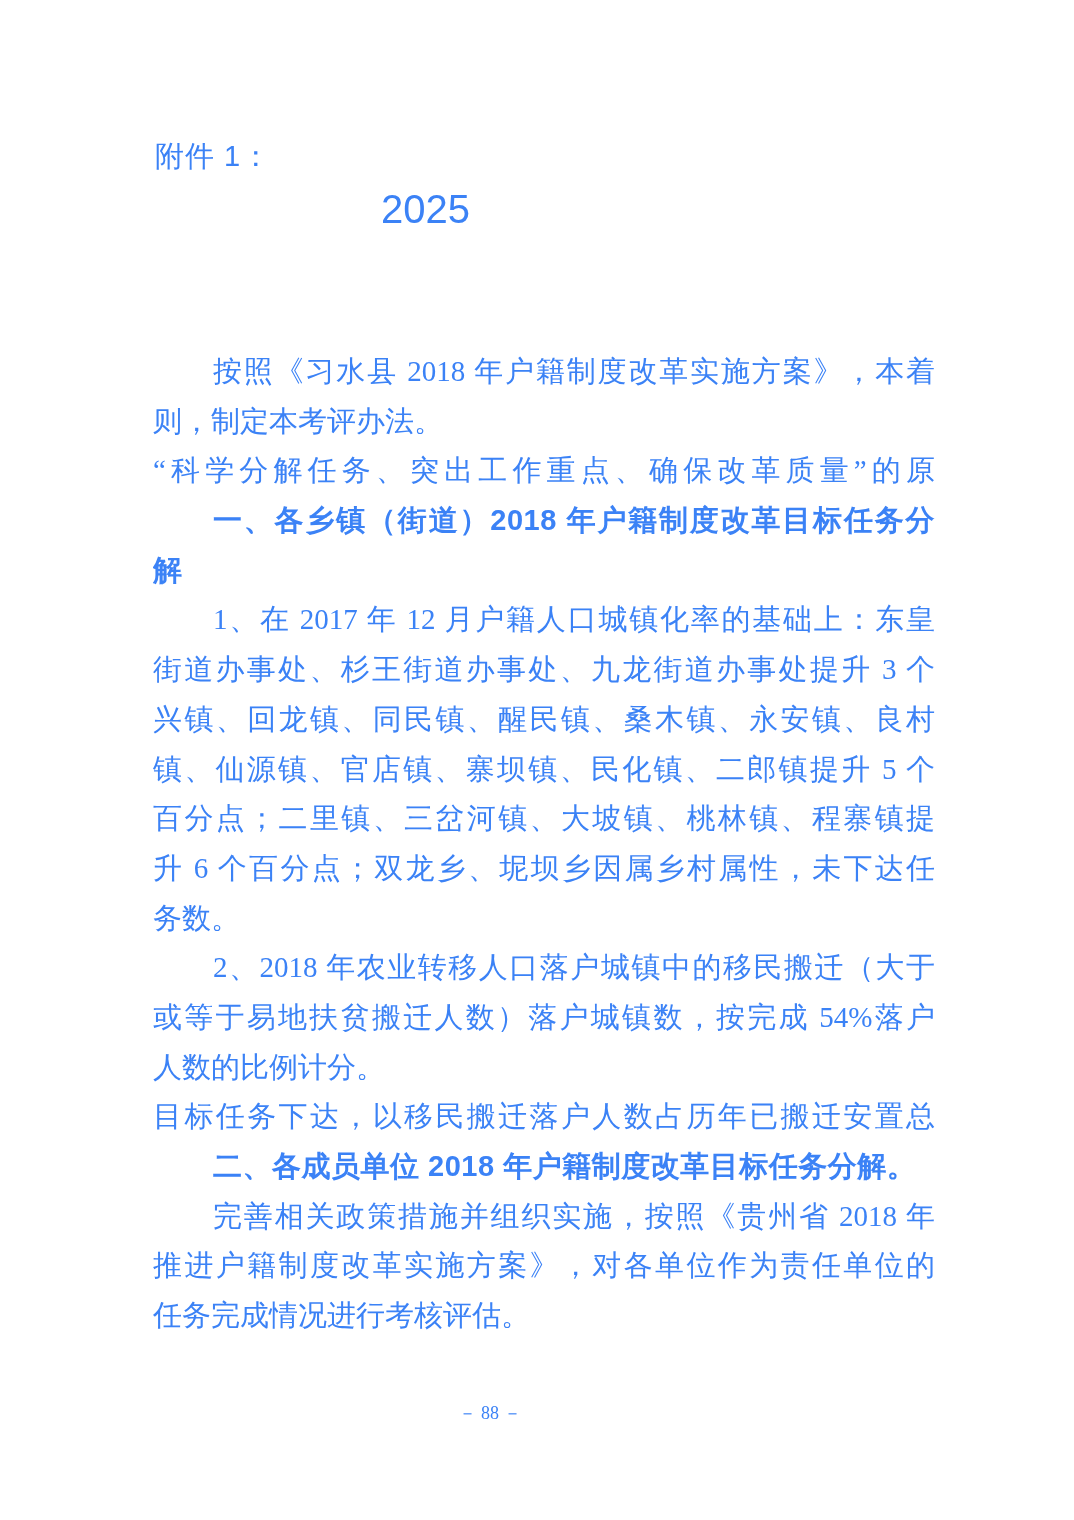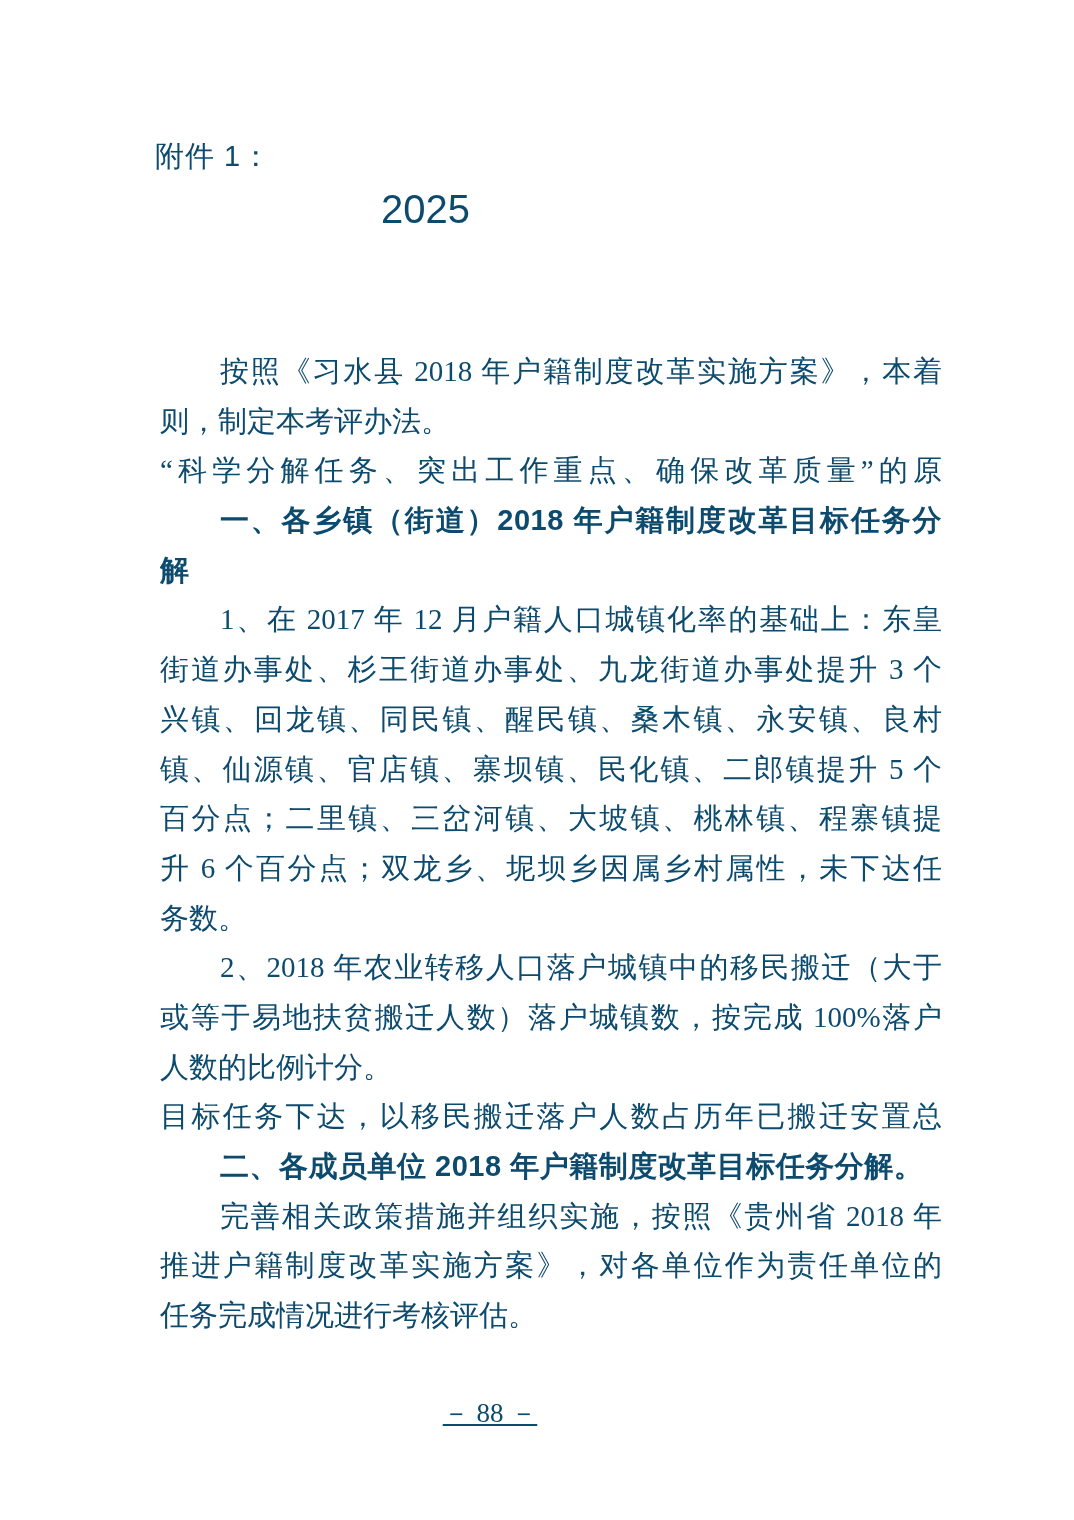--- a/index.html
+++ b/index.html
@@ -5,21 +5,21 @@
   html, body {
     margin: 0;
     padding: 0;
     background: #ffffff;
   }
   .page {
     position: relative;
     width: 980px;
     height: 1520px;
     background: #ffffff;
-    color: #0c4a6e;
+    color: #3b82f6;
     font-family: "Liberation Serif", "DejaVu Serif", serif;
     overflow: hidden;
   }
   .attachment-label {
     position: absolute;
     left: 155px;
     top: 136px;
     font-family: "Liberation Sans", "DejaVu Sans", sans-serif;
     font-size: 29px;
     line-height: 40px;
@@ -29,21 +29,21 @@
     position: absolute;
     left: 381px;
     top: 186px;
     font-family: "Liberation Sans", "DejaVu Sans", sans-serif;
     font-size: 40px;
     line-height: 46px;
     font-weight: 500;
   }
   .content {
     position: absolute;
-    left: 160px;
+    left: 153px;
     top: 347px;
     width: 782px;
     font-size: 29px;
     line-height: 49.7px;
   }
   .line {
     height: 49.7px;
     overflow: hidden;
     text-align: justify;
     text-align-last: justify;
@@ -58,23 +58,22 @@
     font-weight: bold;
     font-family: "Liberation Sans", "DejaVu Sans", sans-serif;
     letter-spacing: 0.5px;
   }
   .footer {
     position: absolute;
     left: 0;
     top: 1396px;
     width: 100%;
     text-align: center;
-    font-size: 27px;
+    font-size: 18px;
     line-height: 34px;
-    text-decoration: underline;
   }
 </style>
 </head>
 <body>
 
 <div class="page">
 
   <div class="attachment-label">附件 1：</div>
 
   <div class="doc-title">2025</div>
@@ -90,21 +89,21 @@
 
     <div class="line indent">1、在 2017 年 12 月户籍人口城镇化率的基础上：东皇</div>
     <div class="line">街道办事处、杉王街道办事处、九龙街道办事处提升 3 个</div>
     <div class="line">兴镇、回龙镇、同民镇、醒民镇、桑木镇、永安镇、良村</div>
     <div class="line">镇、仙源镇、官店镇、寨坝镇、民化镇、二郎镇提升 5 个</div>
     <div class="line">百分点；二里镇、三岔河镇、大坡镇、桃林镇、程寨镇提</div>
     <div class="line">升 6 个百分点；双龙乡、坭坝乡因属乡村属性，未下达任</div>
     <div class="line short">务数。</div>
 
     <div class="line indent">2、2018 年农业转移人口落户城镇中的移民搬迁（大于</div>
-    <div class="line">或等于易地扶贫搬迁人数）落户城镇数，按完成 100%落户</div>
+    <div class="line">或等于易地扶贫搬迁人数）落户城镇数，按完成 54%落户</div>
     <div class="line short">人数的比例计分。</div>
     <div class="line">目标任务下达，以移民搬迁落户人数占历年已搬迁安置总</div>
 
     <div class="line bold indent short">二、各成员单位 2018 年户籍制度改革目标任务分解。</div>
 
     <div class="line indent">完善相关政策措施并组织实施，按照《贵州省 2018 年</div>
     <div class="line">推进户籍制度改革实施方案》，对各单位作为责任单位的</div>
     <div class="line short">任务完成情况进行考核评估。</div>
 
   </div>

